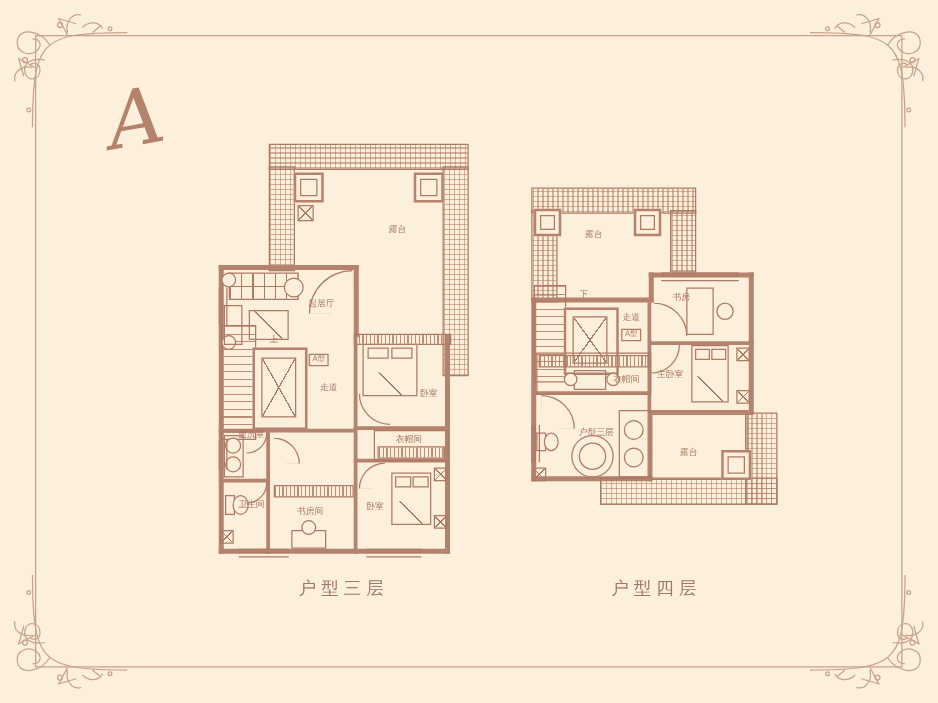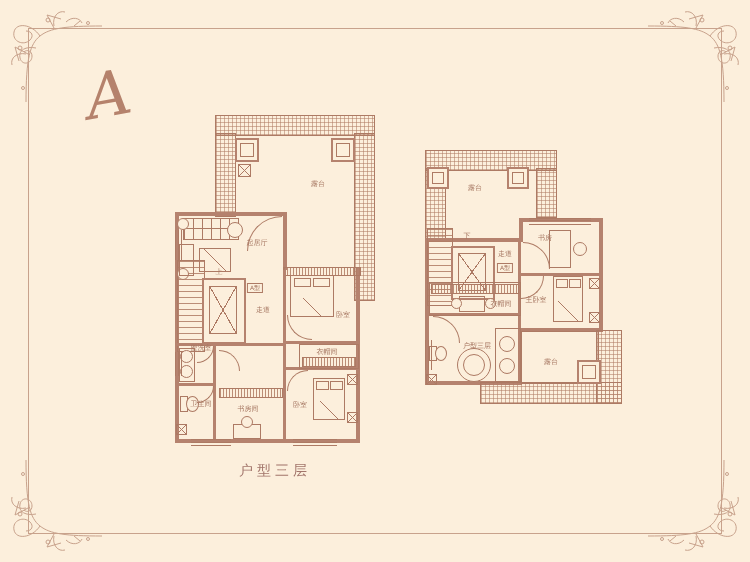--- a/index.html
+++ b/index.html
@@ -246,13 +246,14 @@
     <div class="xbox" style="left:1px;top:224px;width:9px;height:9px;"></div>
 
     <div class="lbox" style="left:96px;top:181px;width:76px;height:51px;"></div>
     <div class="tile" style="left:171px;top:180px;width:24px;height:72px;"></div>
     <div class="tile" style="left:55px;top:232px;width:140px;height:20px;"></div>
     <div class="col" style="left:152px;top:210px;width:20px;height:20px;"></div>
     <div class="lbl" style="left:126px;top:212px;">露台</div>
   </div>
 
   <div class="caption" style="left:175px;top:462px;">户型三层</div>
+  <div class="caption" style="left:425px;top:462px;">户型四层</div>
 </div>
 
 </body></html>

